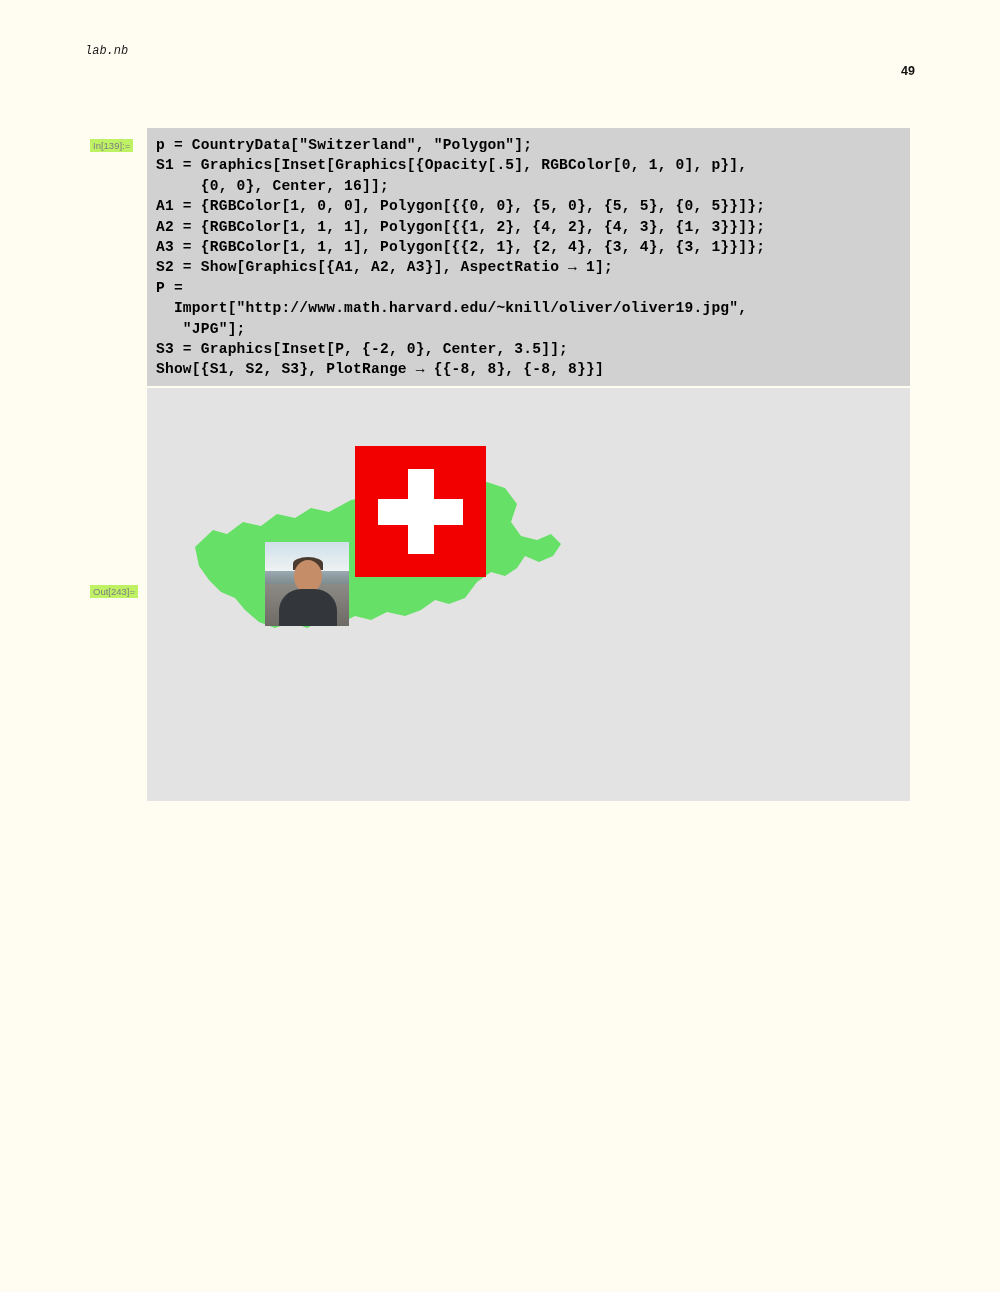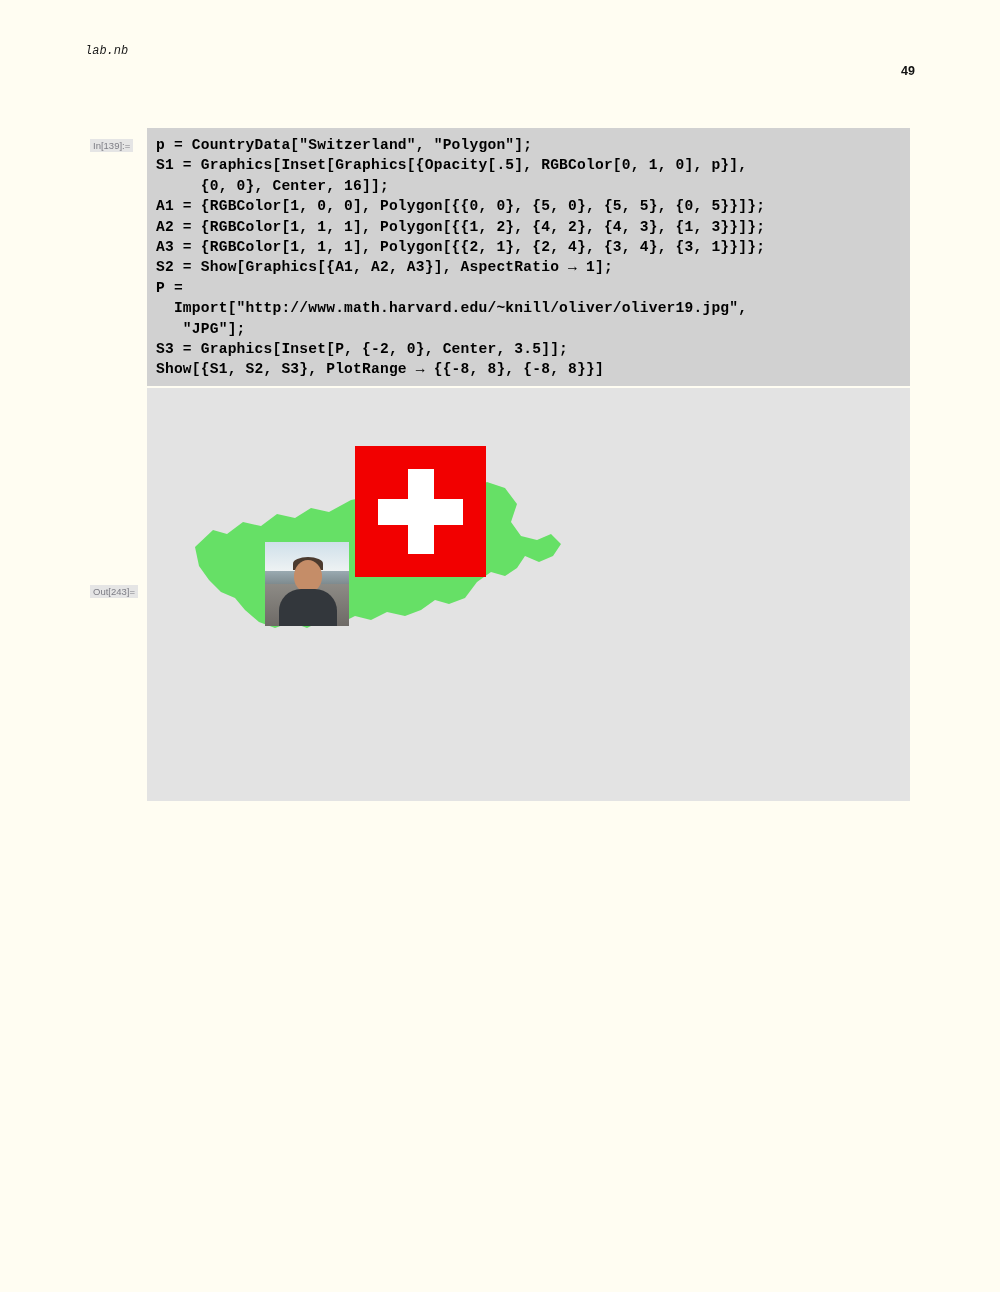--- a/index.html
+++ b/index.html
@@ -42,21 +42,21 @@
     color: #111;
     margin-top: 20px;
   }
 
   
   .cell-label {
     position: absolute;
     font-family: "Liberation Sans", sans-serif;
     font-size: 9.5px;
     color: #7d7d85;
-    background: #e5e5e5;
+    background: #bef264;
     padding: 1px 3px 1px 3px;
     white-space: nowrap;
     letter-spacing: 0px;
   }
   .in-label { left: 90px; top: 139px; }
   .out-label { left: 90px; top: 585px; }
 
   
   .input-cell {
     position: absolute;

